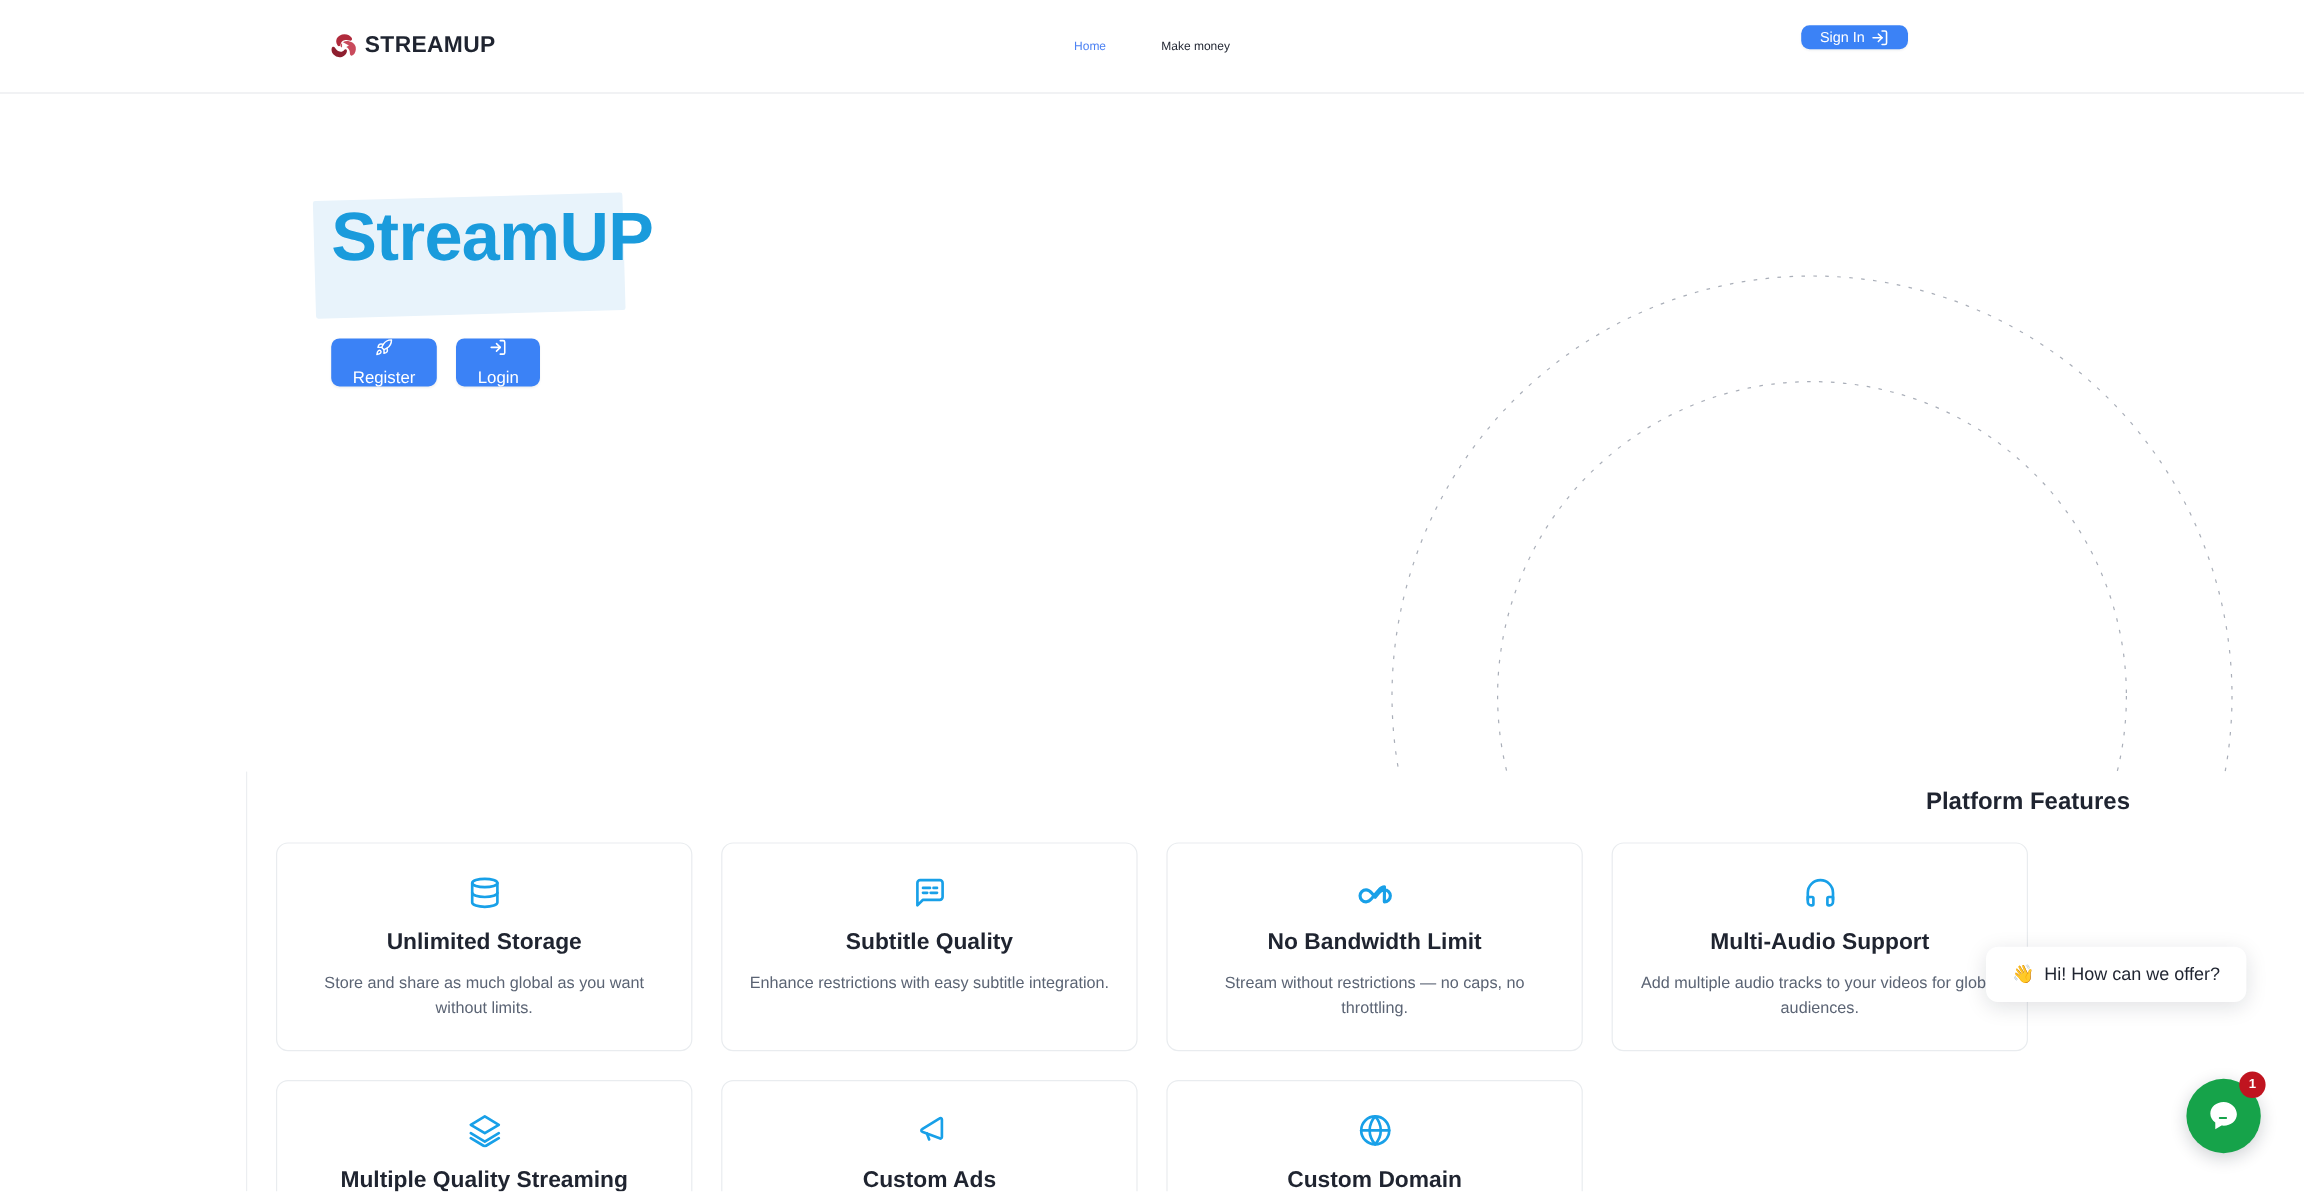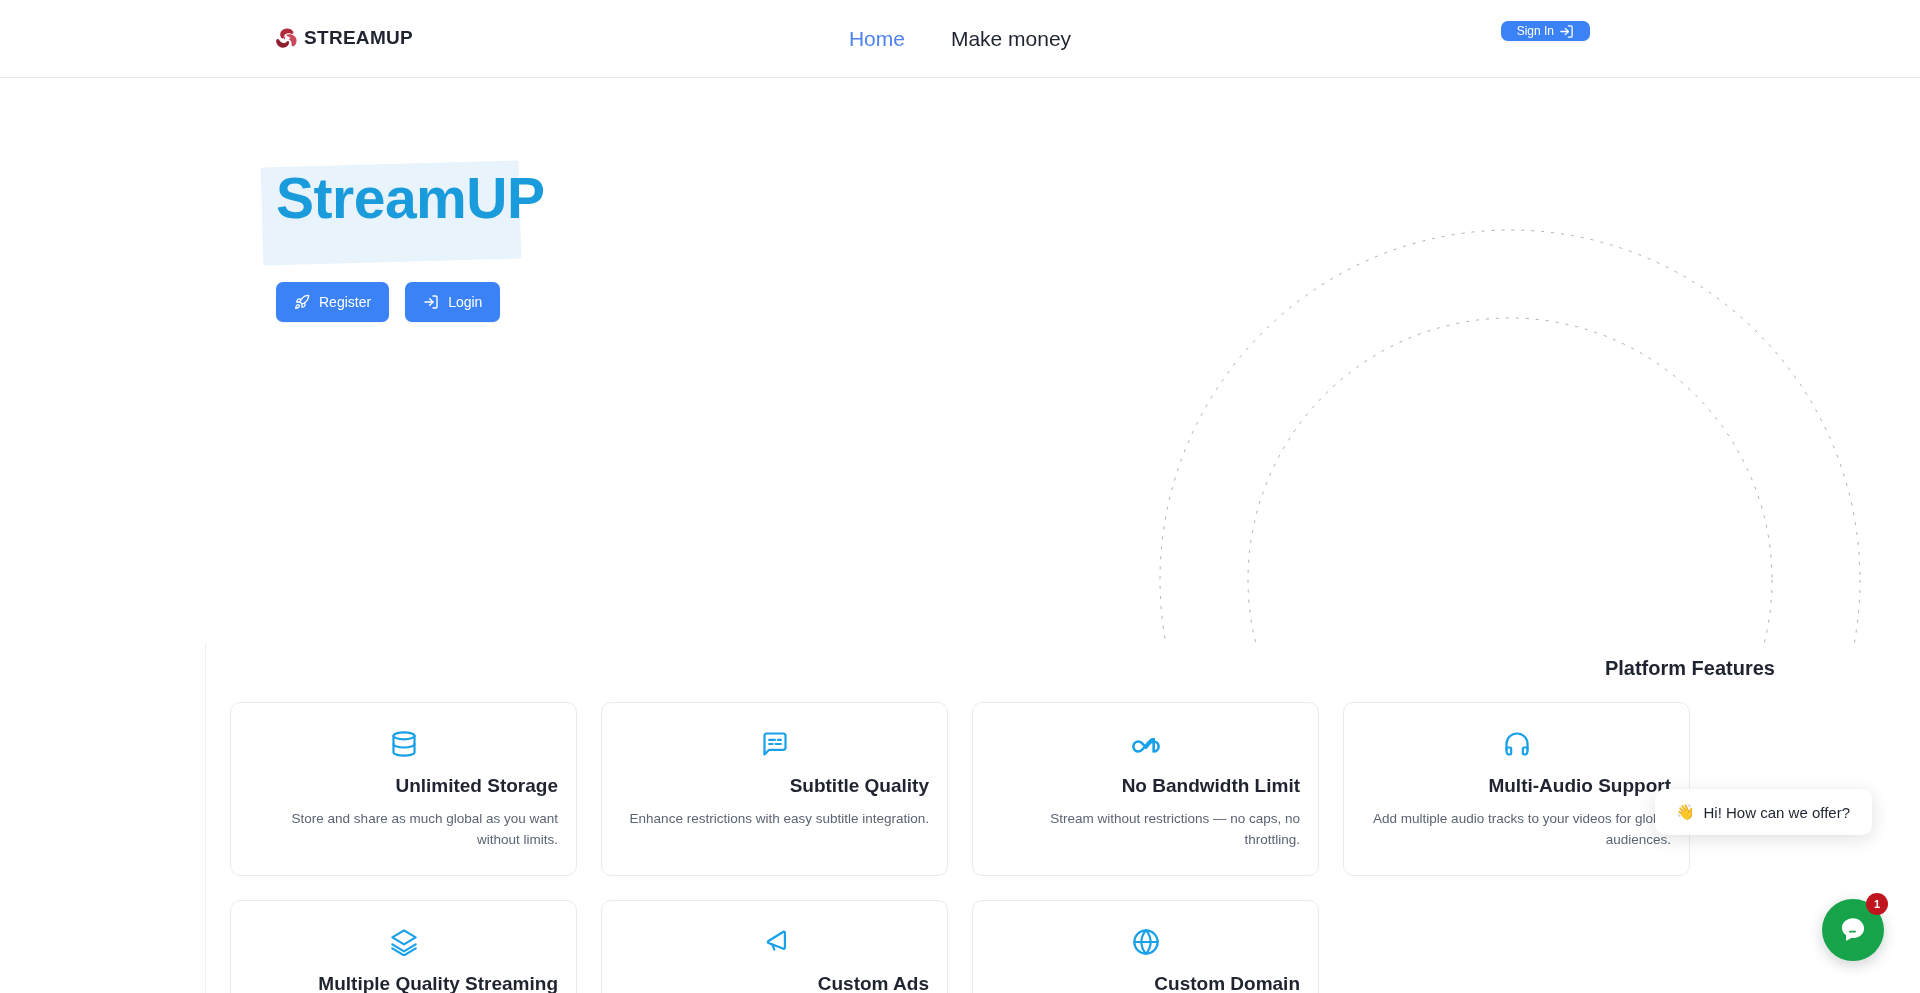--- a/index.html
+++ b/index.html
@@ -30,21 +30,21 @@
     font-size: 19px; font-weight: 700; letter-spacing: .3px;
     color: #1f2430;
   }
   .nav {
     position: absolute; left: 50%; top: 0;
     transform: translateX(-50%);
     height: 78px;
     display: flex; align-items: center; gap: 46px;
   }
   .nav a {
-    font-size: 21px; text-decoration: none; color: #1f2430;
+    font-size: 10px; text-decoration: none; color: #1f2430;
     white-space: nowrap;
   }
   .nav a.active { color: #4d82f3; }
   .signin {
     position: absolute; right: 330px; top: 21px;
     height: 20px; padding: 0 16px;
     display: inline-flex; align-items: center; gap: 5px;
     background: #3b82f6; color: #fff;
     border: none; border-radius: 7px;
     font-size: 12px; font-family: inherit; cursor: pointer;
@@ -81,20 +81,21 @@
   }
   .hero-btns { margin-top: 40px; display: flex; gap: 16px; }
   .btn {
     height: 40px; padding: 0 18px;
     display: inline-flex; align-items: center; gap: 9px;
     background: #3b82f6; color: #fff;
     border: none; border-radius: 7px;
     font-size: 14px; font-family: inherit; cursor: pointer;
     white-space: nowrap;
     box-shadow: 0 1px 2px rgba(16,24,40,.07);
+    flex-direction: column;
   }
   .btn svg { display: block; }
 
   
   .features {
     position: absolute; left: 205px; top: 643px;
     width: 1715px; height: 350px;
     background: #ffffff;
     border-left: 1px solid #eceef1;
     z-index: 6;
@@ -112,21 +113,21 @@
     width: 1465px;
     display: grid;
     grid-template-columns: repeat(4, 347px);
     gap: 24px 24px;
   }
   .card {
     background: #ffffff;
     border: 1px solid #e9ecef;
     border-radius: 10px;
     padding: 26px 18px 24px 18px;
-    text-align: right;
+    text-align: center;
     min-height: 174px;
   }
   .card-icon { height: 30px; margin-bottom: 16px; display:flex; align-items:center; justify-content:center; }
   .card-icon svg { display:block; }
   .card-title { font-size: 19px; font-weight: 600; color: #1f2430; margin-bottom: 12px; }
   .card-desc { font-size: 13.5px; line-height: 1.55; color: #5b6474; }
 
   
   .chat-bubble {
     position: absolute; right: 48px; bottom: 158px;

